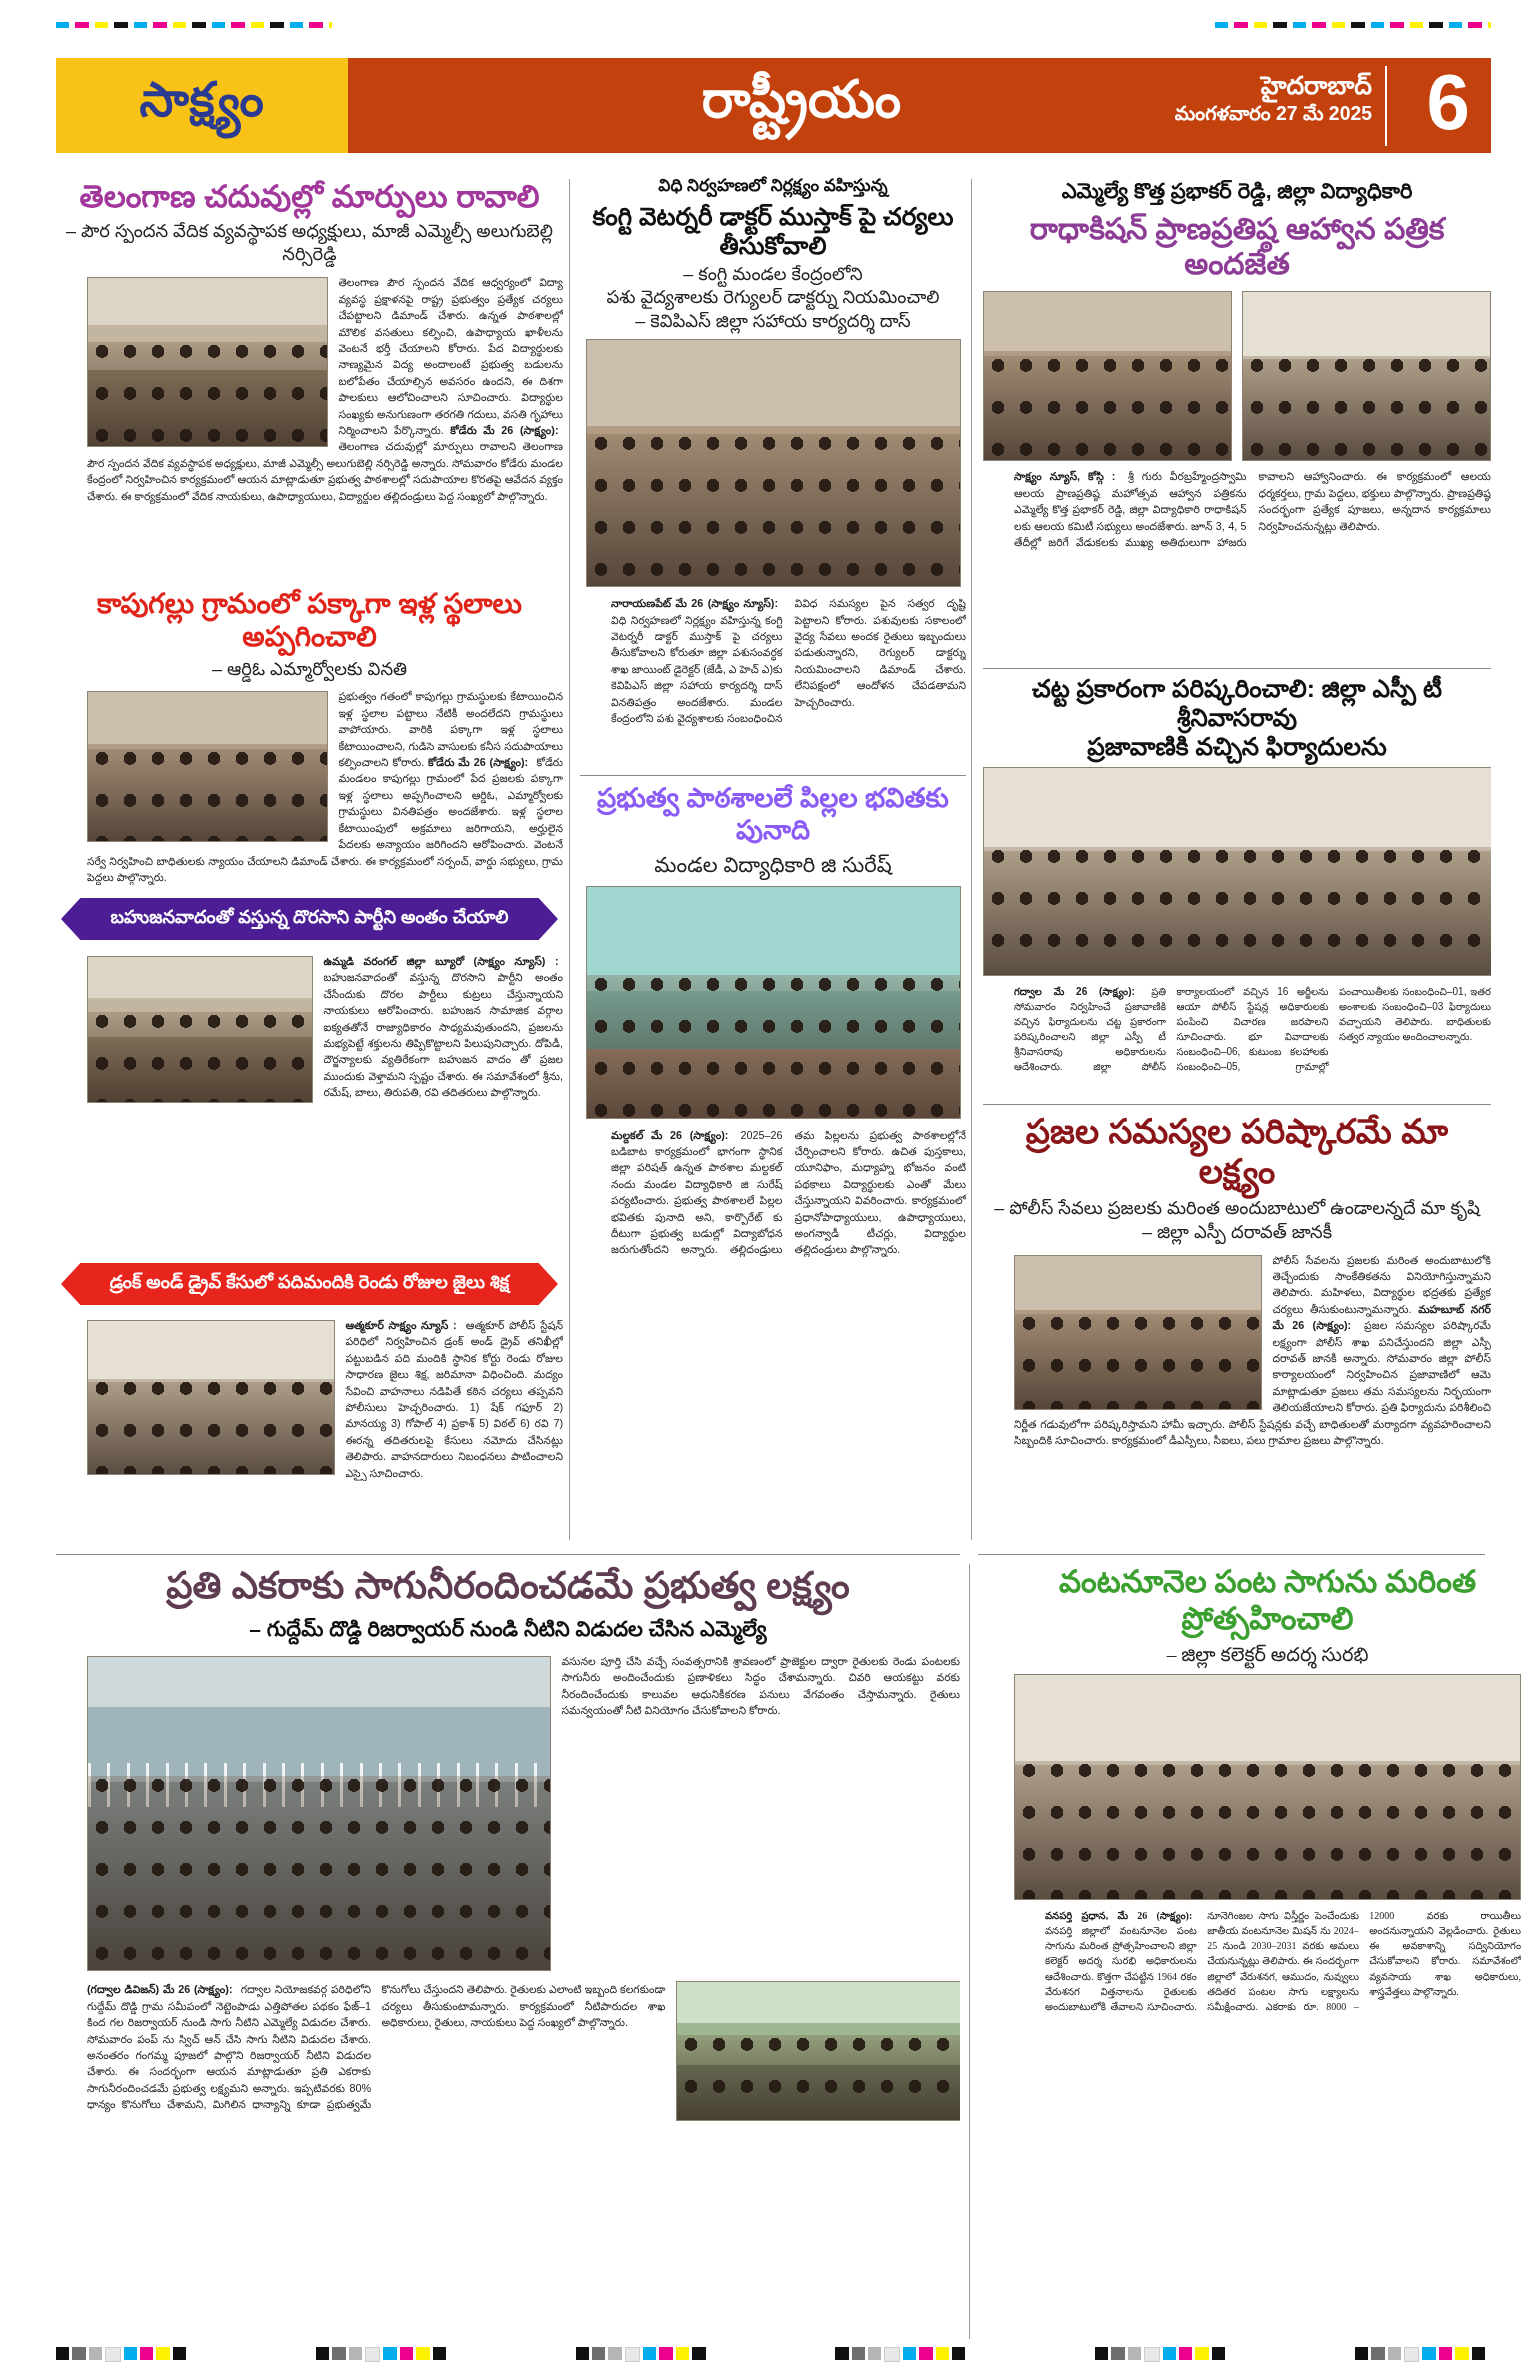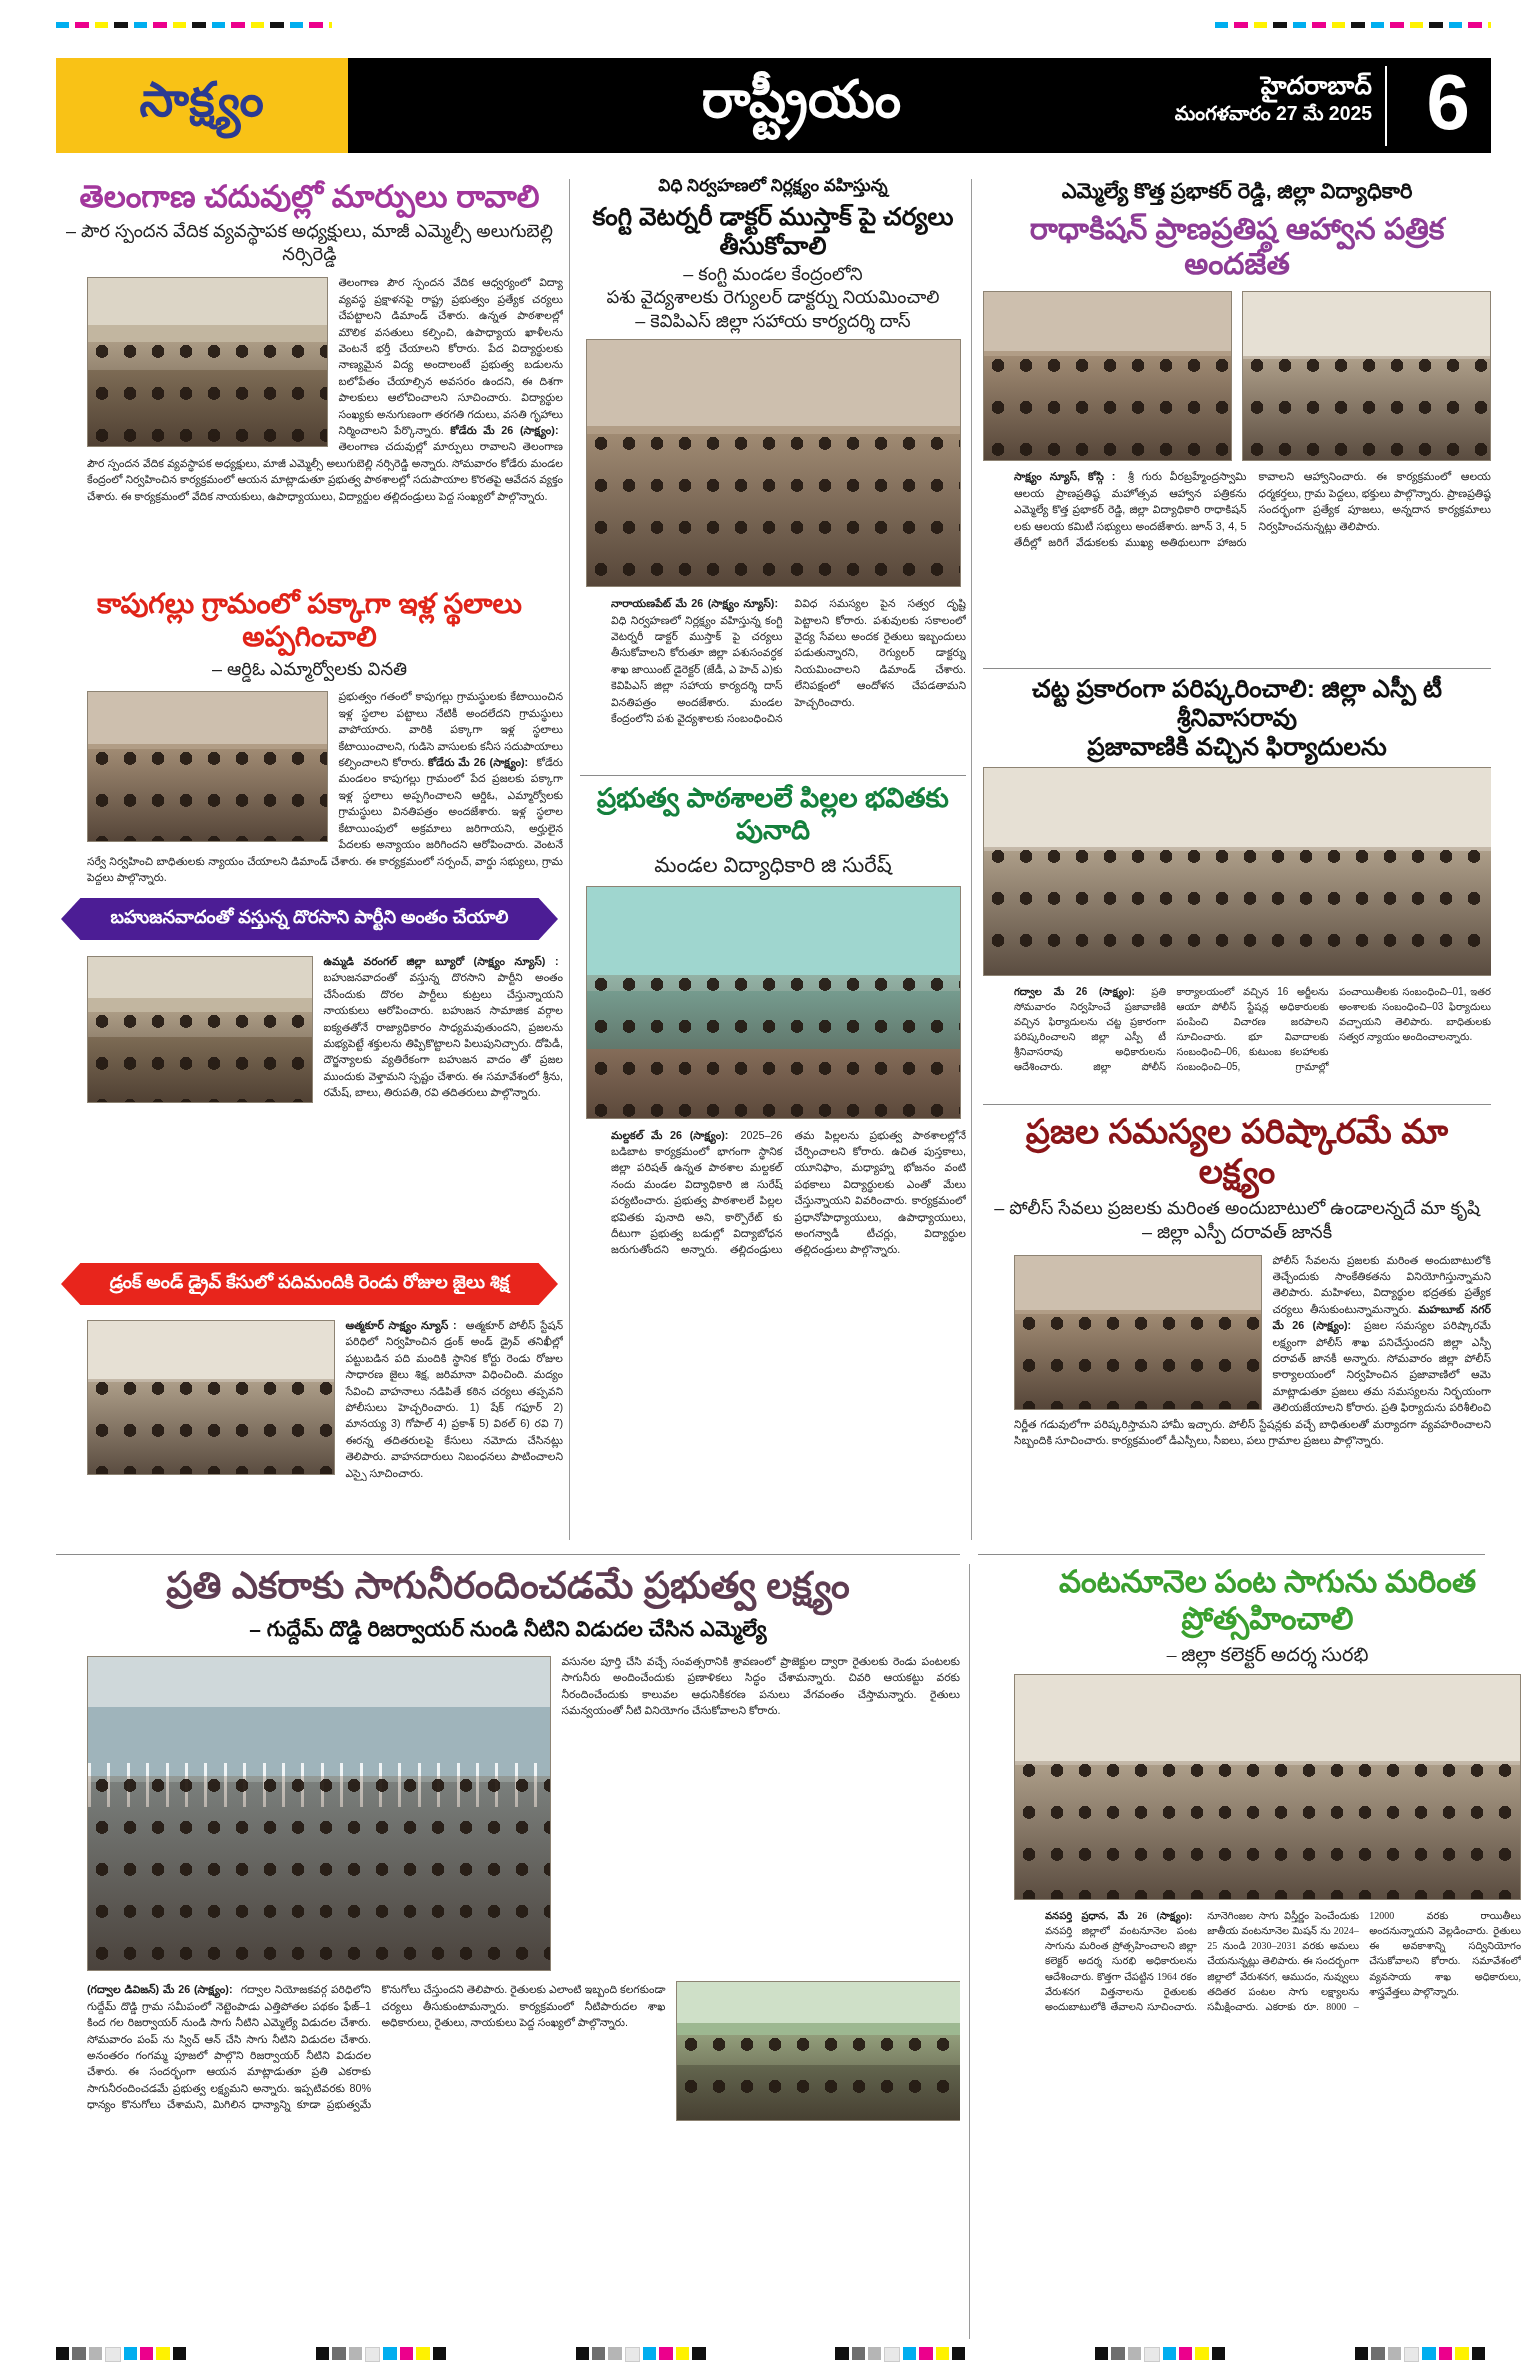--- a/index.html
+++ b/index.html
@@ -1,21 +1,21 @@
 <!DOCTYPE html>
 <html style="font-size:12px"><head>
 <meta charset="utf-8">
 <title>Newspaper Page</title>
 <style>
   html,body{margin:0;padding:0;background:#ffffff;}
   body{font-family:"Liberation Sans","DejaVu Sans",sans-serif;color:#1b1b1b;}
   #page{position:relative;width:1541px;height:2377px;background:#fff;overflow:hidden;}
 
   
-  #mh{position:absolute;left:56px;top:58px;width:1435px;height:95px;background:#000000;}
+  #mh{position:absolute;left:56px;top:58px;width:1435px;height:95px;background:#c2410c;}
   #mh .logo{position:absolute;left:0;top:0;width:292px;height:95px;background:#F9C216;
             display:flex;align-items:center;justify-content:center;}
   #mh .logo span{font-size:48px;font-weight:bold;color:#2C3B92;letter-spacing:0.7px;}
   #mh .title{position:absolute;left:298px;top:0;width:895px;height:95px;display:flex;
              align-items:center;justify-content:center;font-size:52px;font-weight:bold;color:#fff;}
   #mh .right{position:absolute;right:119px;top:12px;text-align:right;color:#fff;}
   #mh .right .city{font-size:25px;font-weight:bold;line-height:1.2;}
   #mh .right .date{font-size:19.4px;line-height:1.4;font-weight:bold;}
   #mh .vdiv{position:absolute;right:104px;top:7.5px;bottom:7.5px;width:2.2px;background:#fff;}
   #mh .num{position:absolute;right:21px;top:1.5px;font-size:78px;font-weight:bold;color:#fff;line-height:1.1;}
@@ -30,21 +30,21 @@
   .sub{text-align:center;font-size:18px;color:#222;margin:4.5px 0 7.5px;line-height:1.3;}
   .kick{text-align:center;font-size:17px;font-weight:bold;color:#111;margin-bottom:3px;}
   .bt{font-size:10.8px;line-height:1.52;text-align:justify;color:#1c1c1c;overflow:hidden;padding-left:31px;}
   .bt b{font-weight:bold;margin-right:4.5px;}
   .cols2{column-count:2;column-gap:12px;}
   .cols3{column-count:3;column-gap:10.4px;}
 
   .h-purple{color:#A2379C;font-size:31px;}
   .h-red{color:#E02419;font-size:28px;}
   .h-black-md{color:#111;font-size:24.6px;}
-  .h-black-lg{color:#15803d;font-size:27px;}
+  .h-black-lg{color:#8b5cf6;font-size:27px;}
   .h-magenta{color:#8E3D96;font-size:30px;}
   .h-maroon{color:#8A1518;font-size:34px;}
   .h-plum{color:#5E3D52;font-size:37px;}
   .h-green{color:#3BA02F;font-size:31px;}
 
   
   .ribbon{position:absolute;height:42px;display:flex;align-items:center;justify-content:center;
           color:#fff;font-weight:bold;font-size:18px;
           clip-path:polygon(0 50%,19.4px 0,calc(100% - 19.4px) 0,100% 50%,calc(100% - 19.4px) 100%,19.4px 100%);}
   .rb-rose{background:#4c1d95;}

